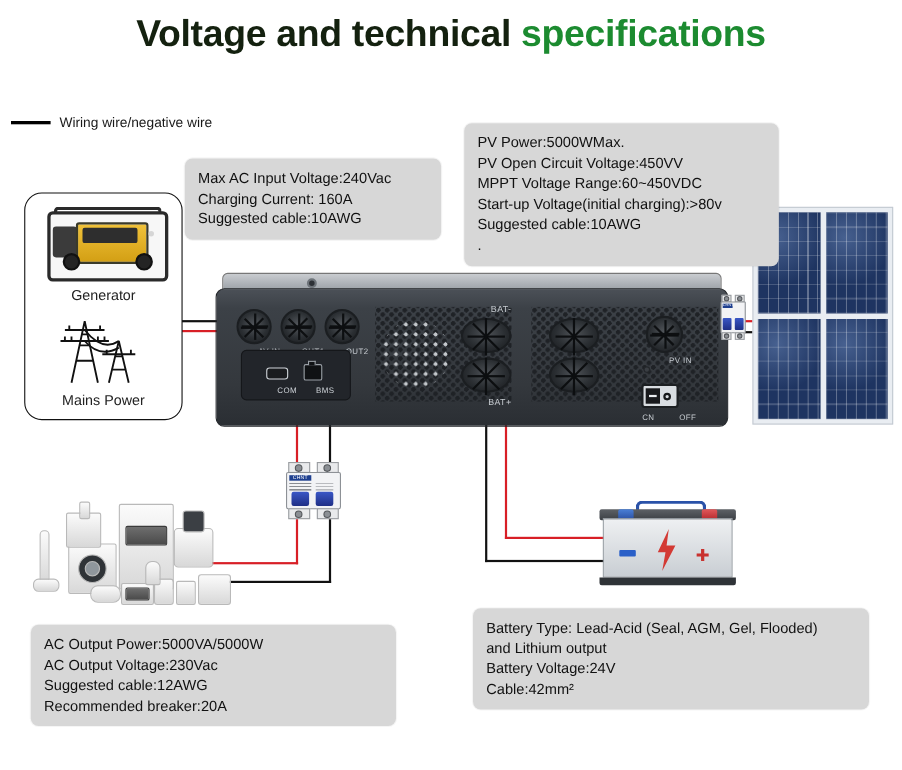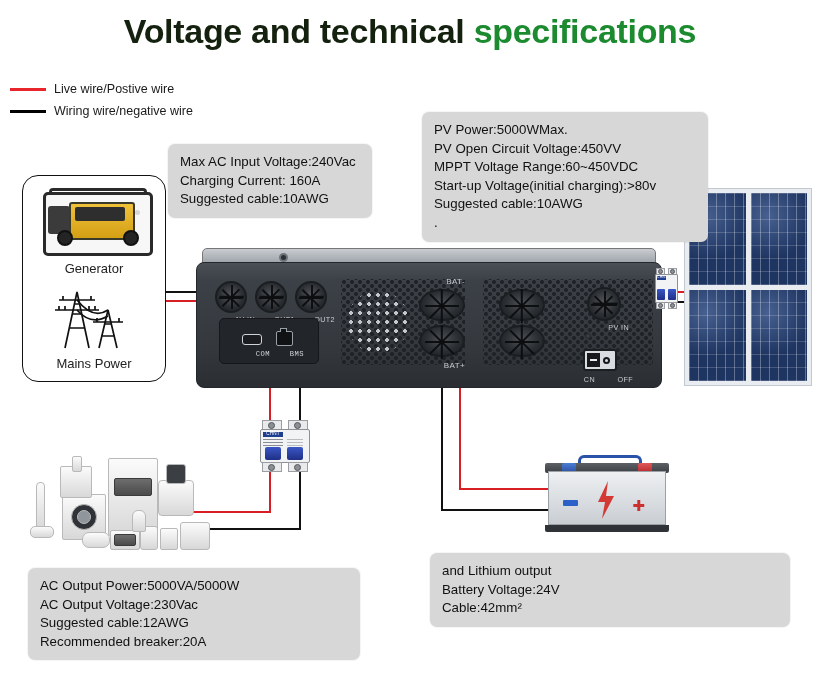--- a/index.html
+++ b/index.html
@@ -27,21 +27,21 @@
   .legend-label{font-size:12.5px;color:#1a1a1a;}
 
   
   .infobox{
     position:absolute;background:#d7d7d7;border-radius:7px;
     color:#111;font-size:13.3px;line-height:18.6px;
     padding:9px 11px 9px 12px;box-sizing:border-box;
     box-shadow:0 0 0 1px rgba(0,0,0,.04);
   }
   .infobox div{white-space:nowrap;}
-  #box-ac-in{left:168px;top:144px;width:204px;}
+  #box-ac-in{left:168px;top:144px;width:233px;}
   #box-pv{left:422px;top:112px;width:286px;}
   #box-ac-out{left:28px;top:568px;width:332px;}
   #box-batt{left:430px;top:553px;width:360px;}
   #box-batt div{white-space:normal;}
 
   
   #src-panel{
     position:absolute;left:22px;top:175px;width:142px;height:205px;
     border:1.4px solid #111;border-radius:16px;background:#fff;
   }
@@ -101,21 +101,21 @@
   .port-x{position:absolute;left:8%;top:50%;width:84%;height:2px;background:#0d0f11;}
   .port-x2{position:absolute;left:8%;top:50%;width:84%;height:2px;background:#0d0f11;
     transform:rotate(45deg);}
   .port-x3{position:absolute;left:8%;top:50%;width:84%;height:2px;background:#0d0f11;
     transform:rotate(-45deg);}
   .portlbl{position:absolute;font-size:7.2px;color:#c7ccd1;letter-spacing:.4px;
     text-align:right;white-space:nowrap;}
   .screwdot{position:absolute;width:6px;height:6px;border-radius:50%;
     background:#3a3e43;border:1px solid #24272b;box-sizing:border-box;}
   #io-plate{position:absolute;left:22px;top:55px;width:100px;height:46px;
-    background:#22252a;border-radius:5px;border:1px solid #15171a;box-sizing:border-box;font-family:Liberation Mono, monospace;}
+    background:#22252a;border-radius:5px;border:1px solid #15171a;box-sizing:border-box;}
   #com-port{position:absolute;left:22px;top:15px;width:20px;height:11px;
     border:1.6px solid #cfd4d9;border-radius:3px;box-sizing:border-box;background:#1a1c1f;}
   #bms-port{position:absolute;left:56px;top:12px;width:17px;height:15px;
     background:#101214;border:1.5px solid #9aa0a6;border-radius:2px;box-sizing:border-box;}
   #bms-port::after{content:"";position:absolute;left:3px;top:-4px;width:7px;height:4px;
     background:#101214;border:1.5px solid #9aa0a6;border-bottom:none;box-sizing:border-box;}
   .oval-port{position:absolute;width:46px;height:32px;border-radius:22px/16px;
     background:radial-gradient(ellipse at 50% 45%,#4e5257 0%,#2b2f33 55%,#16181b 100%);
     border:2px solid #1b1e21;box-sizing:border-box;}
   .oval-port i{position:absolute;left:10%;top:50%;width:80%;height:2px;background:#0c0e10;display:block;}
@@ -179,26 +179,20 @@
 </style>
 </head>
 <body>
 
 <div class="stage">
 
   <div id="title">
     <span class="t-dark">Voltage and technical </span><span class="t-green">specifications</span>
   </div>
 
-  <div class="legend" style="top:80px">
-    <div class="legend-row">
-      <span class="legend-swatch red"></span>
-      <span class="legend-label">Live wire/Postive wire</span>
-    </div>
-  </div>
   <div class="legend" style="top:102px">
     <div class="legend-row">
       <span class="legend-swatch"></span>
       <span class="legend-label">Wiring wire/negative wire</span>
     </div>
   </div>
 
   <div class="w wh" style="left:164px;top:291px;width:48px;"></div>
   <div class="w wh red" style="left:164px;top:300px;width:48px;"></div>
 
@@ -432,18 +426,19 @@
   </div>
 
   <div class="infobox" id="box-ac-out">
     <div>AC Output Power:5000VA/5000W</div>
     <div>AC Output Voltage:230Vac</div>
     <div>Suggested cable:12AWG</div>
     <div>Recommended breaker:20A</div>
   </div>
 
   <div class="infobox" id="box-batt">
+    <div>Battery Type: Lead-Acid (Seal, AGM, Gel, Flooded)</div>
     <div>and Lithium output</div>
     <div>Battery Voltage:24V</div>
     <div>Cable:42mm²</div>
   </div>
 
 </div>
 
 </body></html>

